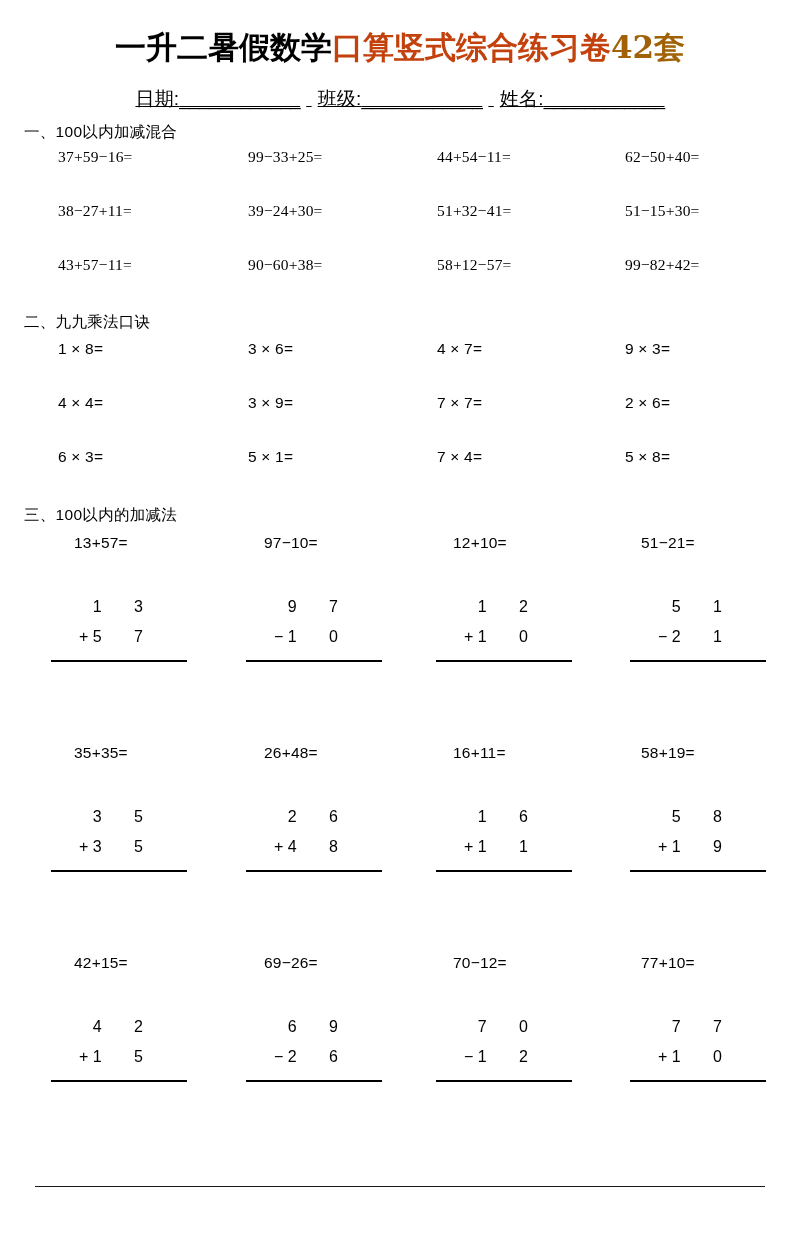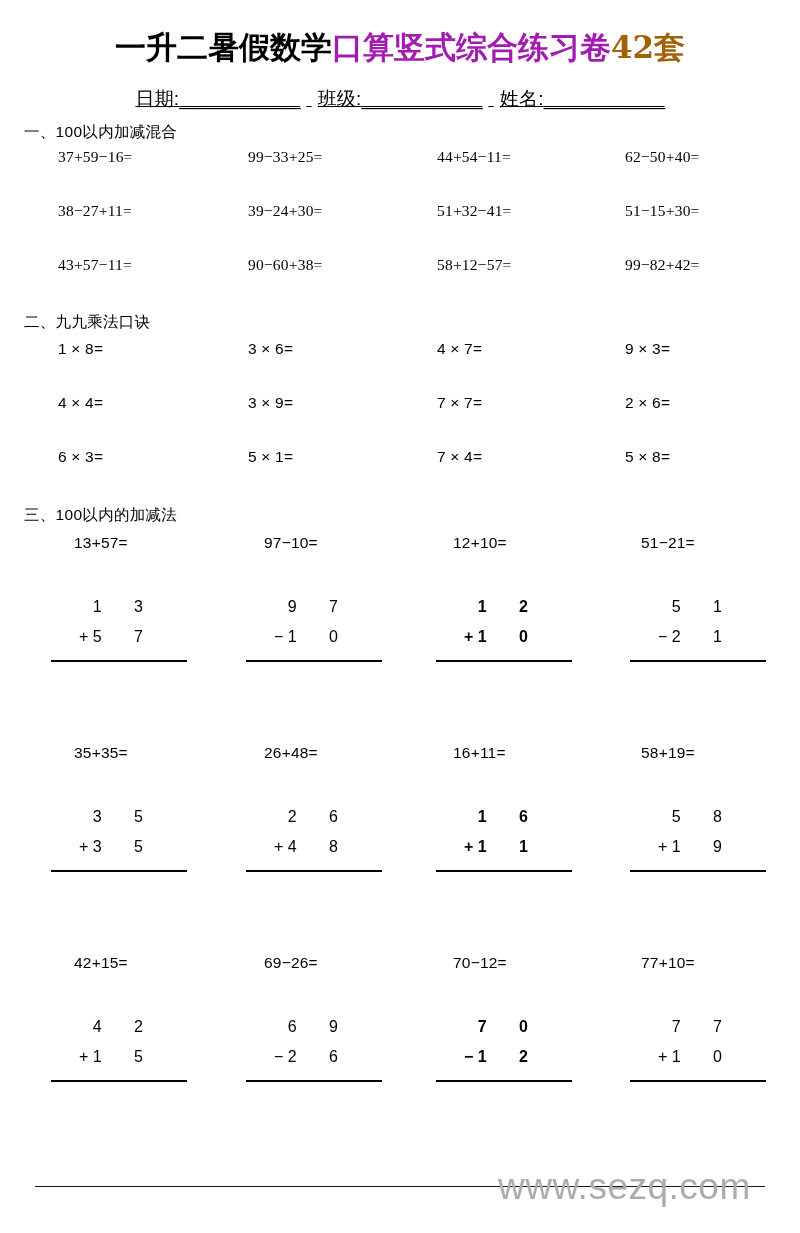--- a/index.html
+++ b/index.html
@@ -30,21 +30,21 @@
     width: 800px;
     text-align: center;
     font-family: "DejaVu Serif", "Liberation Serif", serif;
     font-weight: bold;
     font-size: 31px;
     letter-spacing: 0px;
     white-space: nowrap;
     line-height: 1.25;
   }
   .title .seg-black { color: #000000; }
-  .title .seg-blue  { color: #a21caf; }
+  .title .seg-blue  { color: #c2410c; }
   .title .seg-red   { color: #a16207; }
 
   
   .meta-row {
     position: absolute;
     left: 0;
     top: 86px;
     width: 800px;
     text-align: center;
     font-size: 19px;
@@ -122,21 +122,21 @@
     height: 120px;
     margin-top: 38px;
   }
   .vsum {
     position: absolute;
     width: 140px;
     font-size: 16px;
   }
   .vsum.c0 { left: 33px; }
   .vsum.c1 { left: 228px; }
-  .vsum.c2 { left: 418px; font-weight: bold; }
+  .vsum.c2 { left: 418px; }
   .vsum.c3 { left: 612px; }
 
   .vline {
     position: relative;
     height: 30px;
     white-space: nowrap;
   }
   .vop {
     position: absolute;
     left: 30px;
@@ -390,15 +390,14 @@
         <div class="vline">
           <span class="vop">+</span>
           <span class="vdigits">1 0</span>
         </div>
         <div class="vrule"></div>
       </div>
     </div>
   </div>
 
   <div class="footer-rule"></div>
-  <div class="watermark">www.sezq.com</div>
 
 </div>
 
 </body></html>

